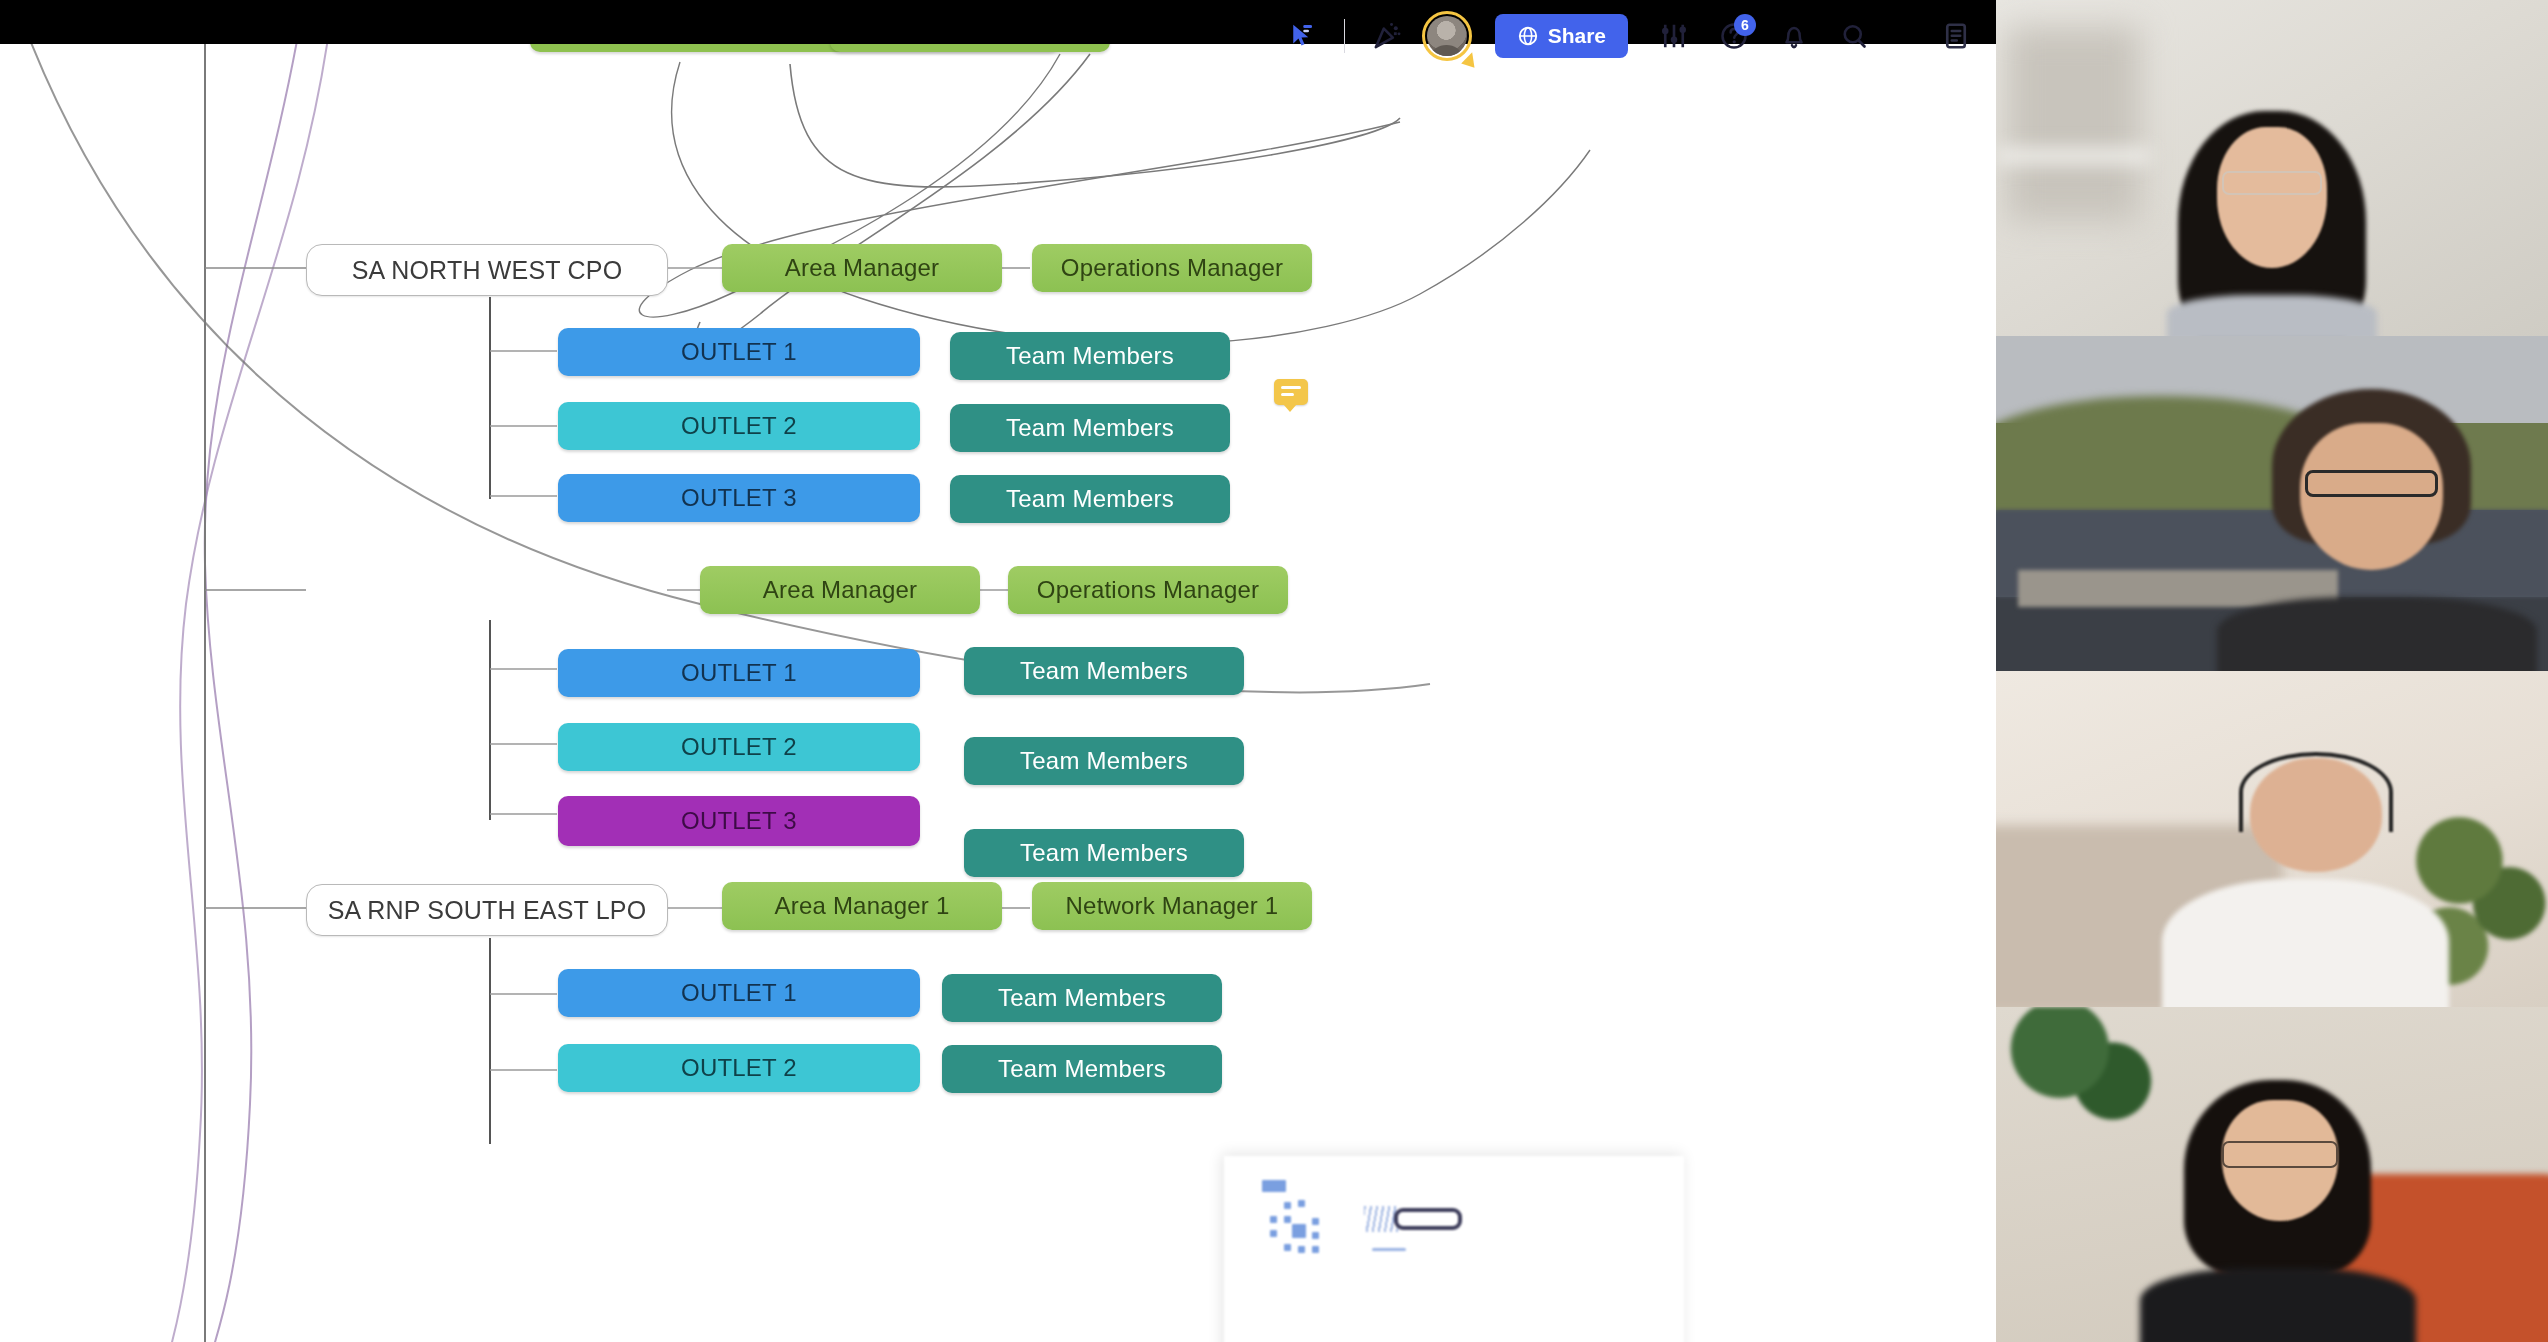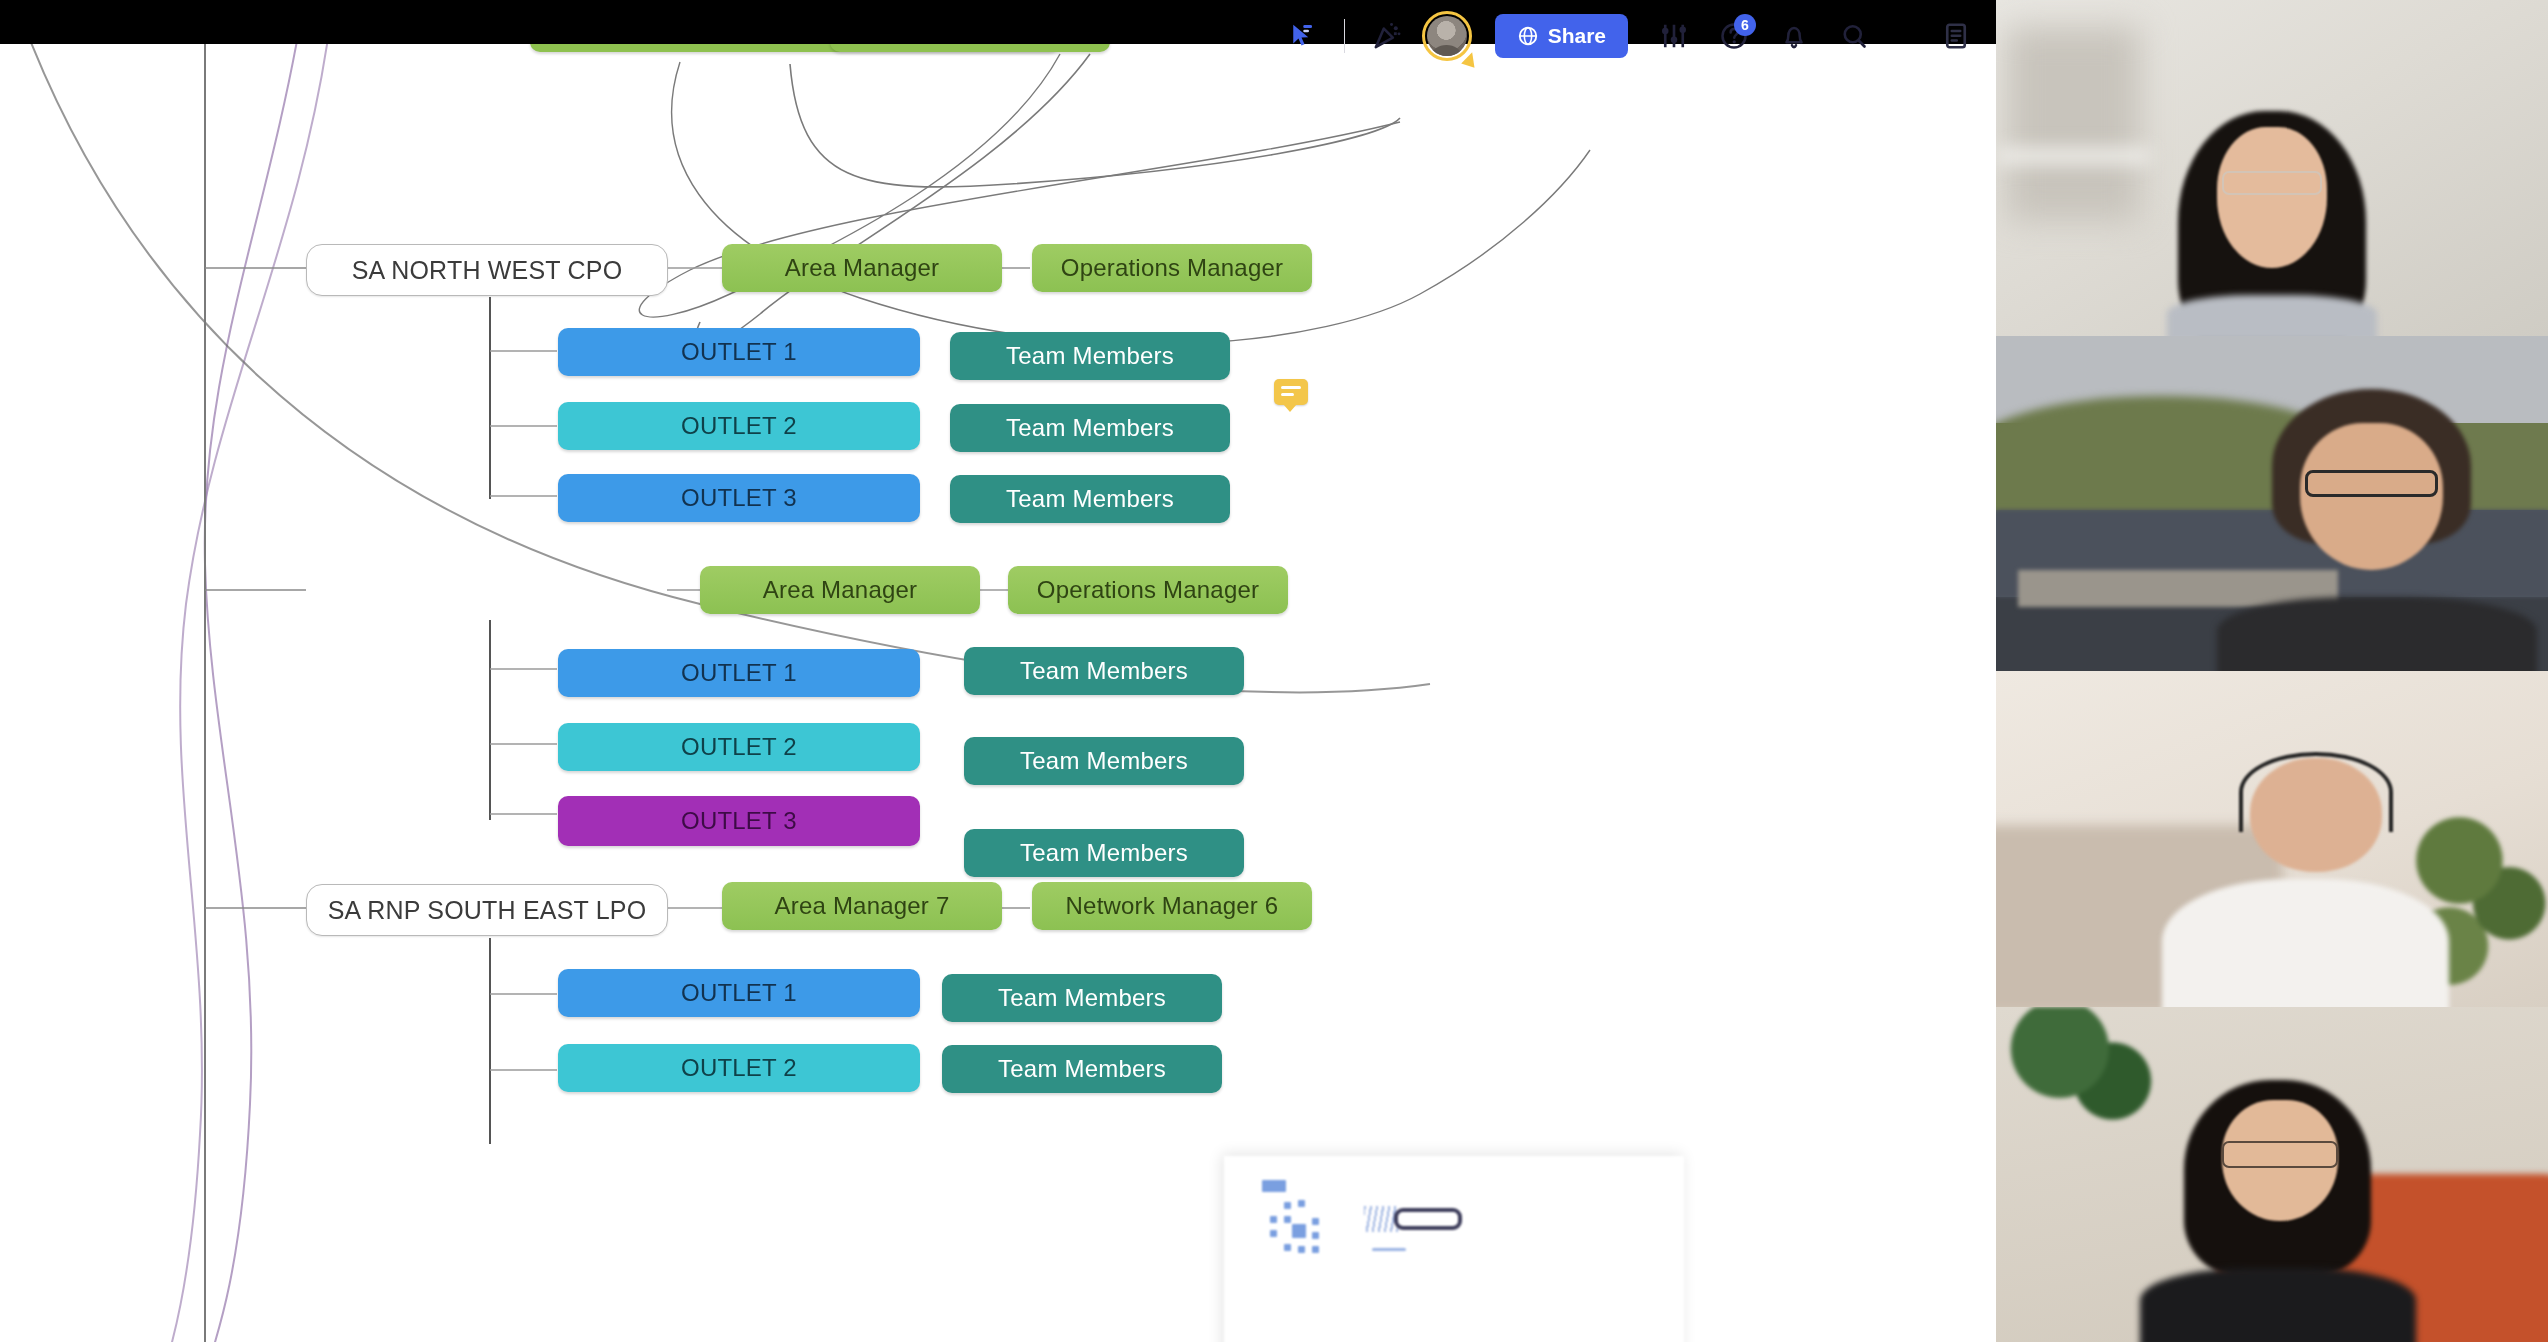--- a/index.html
+++ b/index.html
@@ -354,24 +354,24 @@
       <span>OUTLET 3</span>
     </div>
     <div class="node teal" style="left:964px; top:785px; width:280px; height:48px;">
       <span>Team Members</span>
     </div>
 
     <div class="node cpo" style="left:306px; top:840px; width:362px; height:52px;">
       <span>SA RNP SOUTH EAST LPO</span>
     </div>
     <div class="node mgr" style="left:722px; top:838px; width:280px; height:48px;">
-      <span>Area Manager 7</span>
+      <span>Area Manager 1</span>
     </div>
     <div class="node mgr" style="left:1032px; top:838px; width:280px; height:48px;">
-      <span>Network Manager 6</span>
+      <span>Network Manager 1</span>
     </div>
 
     <div class="node blue" style="left:558px; top:925px; width:362px; height:48px;">
       <span>OUTLET 1</span>
     </div>
     <div class="node teal" style="left:942px; top:930px; width:280px; height:48px;">
       <span>Team Members</span>
     </div>
 
     <div class="node cyan" style="left:558px; top:1000px; width:362px; height:48px;">

